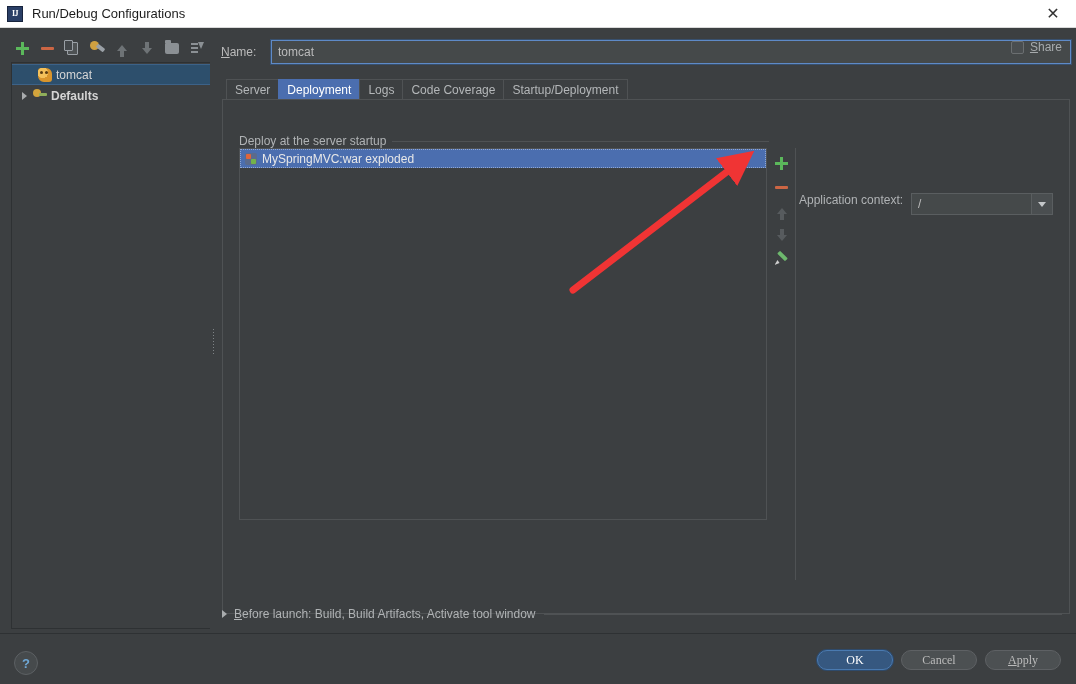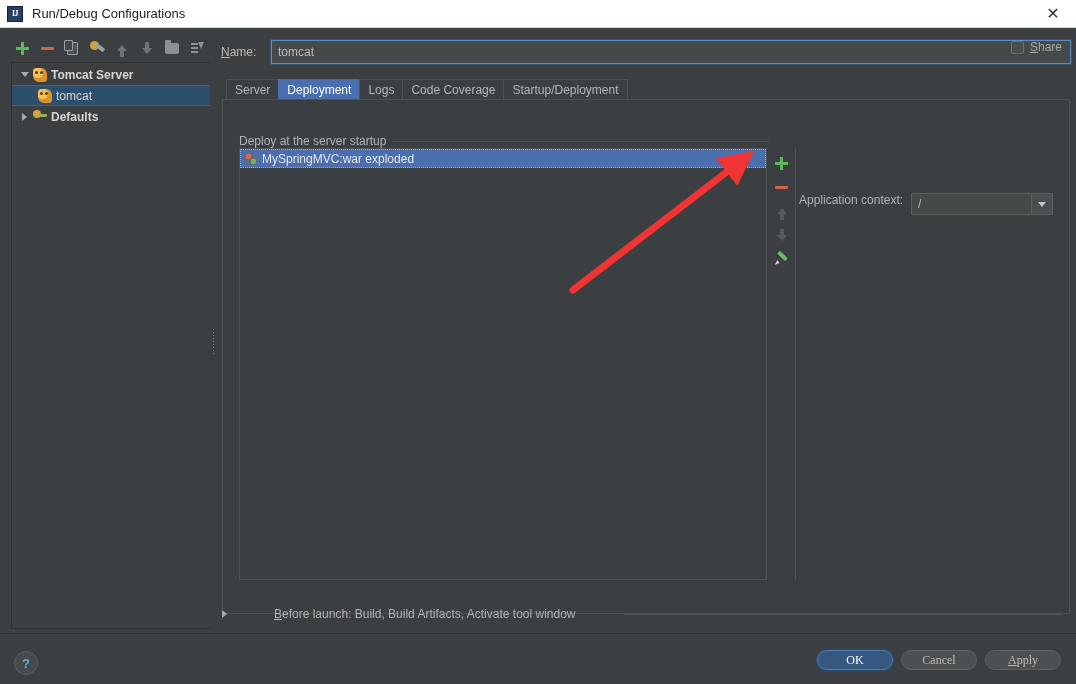--- a/index.html
+++ b/index.html
@@ -397,21 +397,21 @@
     position: absolute;
     left: 0; top: -4px;
     width: 530px;
     height: 1px;
     background: #4f5254;
   }
   .deploy-list {
     position: absolute;
     left: 0; top: 3px;
     width: 528px;
-    height: 432px;
+    height: 372px;
     border: 1px solid #4f5254;
     background: #3c3f41;
     box-sizing: border-box;
     overflow: hidden;
   }
   .deploy-row {
     height: 19px;
     display: flex;
     align-items: center;
     background: #4b6eaf;
@@ -525,21 +525,20 @@
     border-top: 5px solid #c4c7c9;
     display: block;
   }
 
   .before-launch {
     position: absolute;
     left: 222px; top: 607px;
     width: 840px;
     display: flex;
     align-items: center;
-    gap: 40px;
   }
   .bl-tri {
     width: 0; height: 0;
     border-top: 4px solid transparent;
     border-bottom: 4px solid transparent;
     border-left: 5px solid #a9acae;
     margin-right: 7px;
   }
   .bl-text {
     color: #b0b3b5;
@@ -644,27 +643,20 @@
       </div>
     <div class="tb-btn">
         <span class="ico-folder"></span>
       </div>
     <div class="tb-btn">
         <span class="ico-sort"></span>
       </div>
   </div>
 
   <div class="tree">
-    <div class="tree-row bold">
-      <span class="tw">
-          <i class="tri-down"></i>
-        </span>
-      <span class="ico-tomcat"></span>
-      <span class="tree-label">Tomcat Server</span>
-    </div>
     <div class="tree-row selected" style="padding-left:24px;">
       <span class="ico-tomcat"></span>
       <span class="tree-label">tomcat</span>
     </div>
     <div class="tree-row bold">
       <span class="tw">
           <i class="tri-right"></i>
         </span>
       <span class="ico-defaults"></span>
       <span class="tree-label">Defaults</span>

